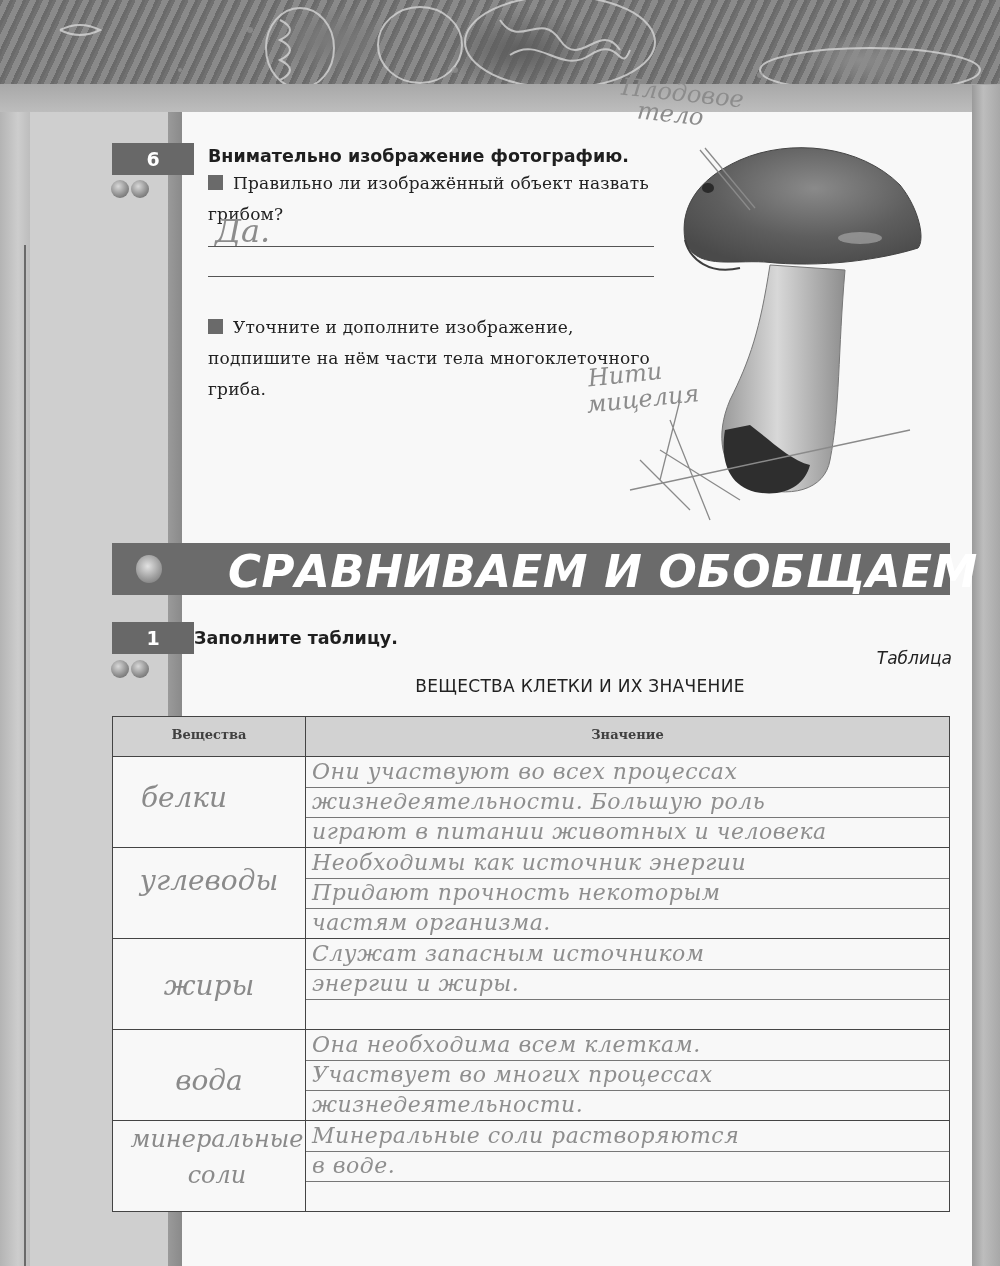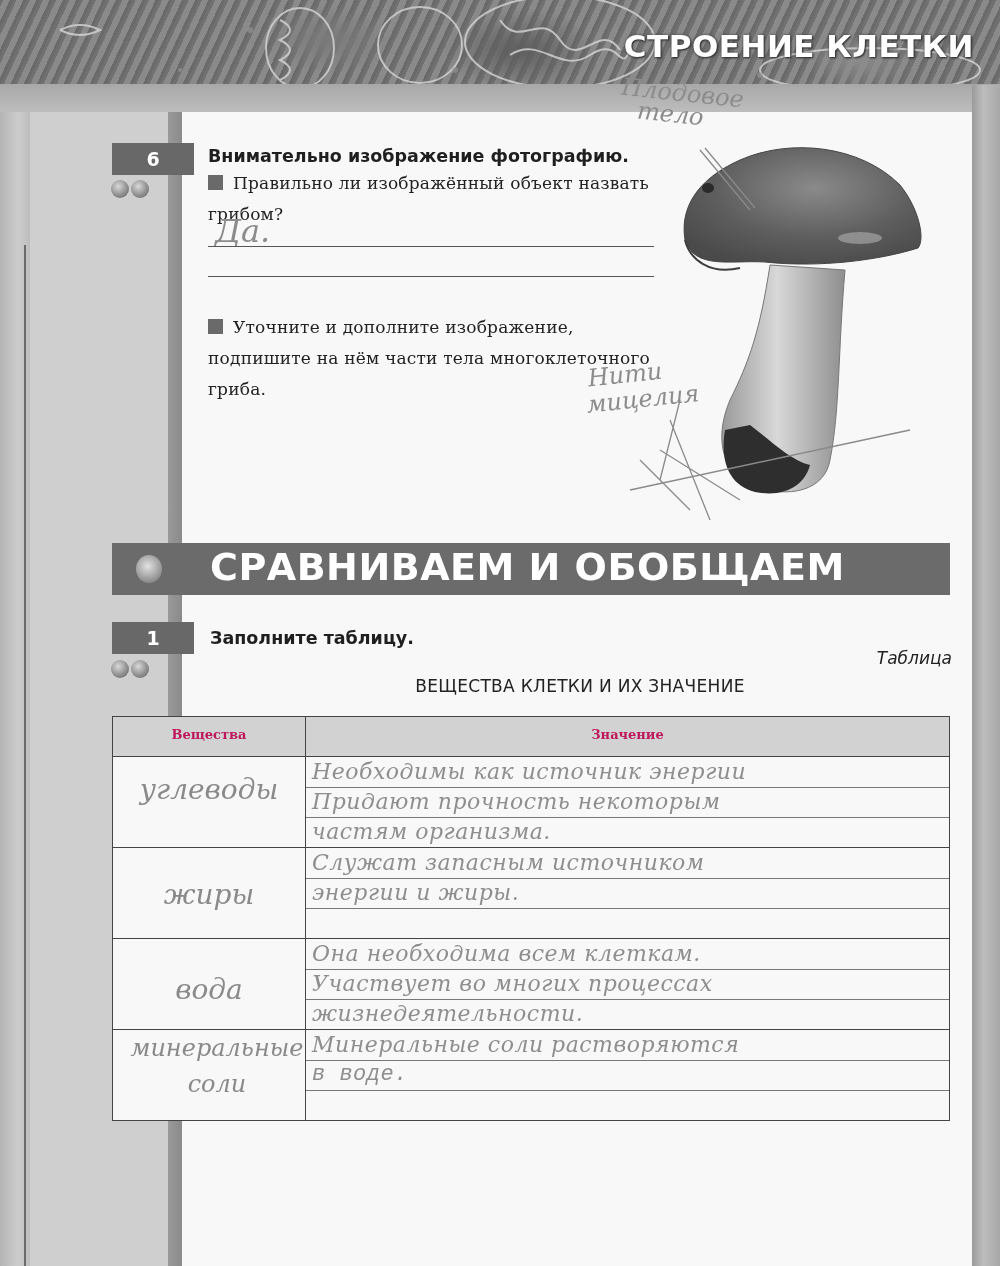--- a/index.html
+++ b/index.html
@@ -97,40 +97,40 @@
   
   .section-banner {
     position: absolute; left: 112px; top: 543px; width: 838px; height: 52px;
     background: #6b6b6b;
   }
   .section-ball {
     position: absolute; left: 24px; top: 12px; width: 26px; height: 28px; border-radius: 50%;
     background: radial-gradient(circle at 45% 40%, #e2e2e2 0%, #a0a0a0 55%, #6e6e6e 100%);
   }
   .section-title {
-    position: absolute; left: 98px; top: 2px;
-    font-family: "DejaVu Sans", sans-serif; font-weight: bold; font-size: 38px;
-    color: #ffffff; letter-spacing: 0.5px; white-space: nowrap;
+    position: absolute; left: 116px; top: 2px;
+    font-family: "DejaVu Sans", sans-serif; font-weight: bold; font-size: 45px;
+    color: #ffffff; letter-spacing: 0.5px; white-space: nowrap; font-style: italic;
   }
   .table-label {
     position: absolute; right: 48px; top: 648px;
     font-family: "DejaVu Sans", sans-serif; font-style: italic; font-size: 17px; color: #222;
   }
   .table-title {
     position: absolute; left: 0; width: 1160px; top: 676px; text-align: center;
     font-family: "DejaVu Sans", sans-serif; font-size: 17px; color: #222; letter-spacing: 0.3px;
   }
   
   table.subs {
     position: absolute; left: 112px; top: 716px; width: 838px;
     border-collapse: collapse; background: #f8f8f8;
   }
   table.subs th {
     height: 40px; background: #d2d2d2; border: 1.5px solid #444;
-    font-family: "DejaVu Serif", serif; font-weight: bold; font-size: 13px; color: #be185d;
+    font-family: "DejaVu Serif", serif; font-weight: bold; font-size: 13px; color: #404040;
     vertical-align: top; padding-top: 10px;
   }
   table.subs td { border: 1.5px solid #444; height: 91px; vertical-align: top; position: relative; }
   table.subs td.sub-col { width: 193px; }
   .sub-name {
     position: absolute; left: 0; right: 0; top: 24px; text-align: center;
     font-family: "DejaVu Serif", serif; font-style: italic; font-size: 28px; color: #8a8a8a;
   }
   .sub-name.two-line { top: 0px; font-size: 24px; line-height: 36px; margin-left: 16px; }
   .ruled {
@@ -161,21 +161,20 @@
     </g>
     <g fill="#9a9a9a" opacity="0.6">
       <circle cx="250" cy="30" r="3"></circle>
         <circle cx="455" cy="70" r="3"></circle>
         <circle cx="680" cy="60" r="3"></circle>
       <circle cx="720" cy="30" r="2"></circle>
         <circle cx="760" cy="75" r="3"></circle>
         <circle cx="180" cy="70" r="2"></circle>
     </g>
   </svg>
-  <div class="chapter-title">СТРОЕНИЕ КЛЕТКИ</div>
 </div>
 <div class="header-lower"></div>
 
 <div class="margin-shade"></div>
 <div class="panel"></div>
 <div class="right-shade"></div>
 
 <div class="task-badge" style="left:112px;top:143px;">
   <span>6</span>
 </div>
@@ -237,32 +236,44 @@
   <div class="section-title">СРАВНИВАЕМ И ОБОБЩАЕМ</div>
 </div>
 
 <div class="task-badge" style="left:112px;top:622px;">
   <span>1</span>
 </div>
 <div class="difficulty" style="left:111px;top:660px;">
   <div class="diff-ball"></div>
   <div class="diff-ball"></div>
 </div>
-<div class="task-heading" style="left:210px;top:628px;">Заполните таблицу.</div>
+<div class="task-heading" style="left:194px;top:628px;">Заполните таблицу.</div>
 <div class="table-label">Таблица</div>
 <div class="table-title">ВЕЩЕСТВА КЛЕТКИ И ИХ ЗНАЧЕНИЕ</div>
 
 <table class="subs">
   <thead>
     <tr>
       <th style="width:193px;">Вещества</th>
       <th>Значение</th>
     </tr>
   </thead>
   <tbody>
+    <tr>
+      <td class="sub-col">
+        <div class="sub-name" style="left:-50px;">белки</div>
+      </td>
+      <td>
+        <div class="ruled" style="top:30px;"></div>
+        <div class="ruled" style="top:60px;"></div>
+        <div class="meaning-line" style="top:2px;">Они участвуют во всех процессах</div>
+        <div class="meaning-line" style="top:32px;">жизнедеятельности. Большую роль</div>
+        <div class="meaning-line" style="top:62px;">играют в питании животных и человека</div>
+      </td>
+    </tr>
     <tr>
       <td class="sub-col">
         <div class="sub-name" style="top:16px;">углеводы</div>
       </td>
       <td>
         <div class="ruled" style="top:30px;"></div>
         <div class="ruled" style="top:60px;"></div>
         <div class="meaning-line" style="top:2px;">Необходимы как источник энергии</div>
         <div class="meaning-line" style="top:32px;">Придают прочность некоторым</div>
         <div class="meaning-line" style="top:62px;">частям организма.</div>
@@ -296,18 +307,18 @@
       <td class="sub-col">
         <div class="sub-name two-line">
           <div>минеральные</div>
           <div>соли</div>
         </div>
       </td>
       <td>
         <div class="ruled" style="top:30px;"></div>
         <div class="ruled" style="top:60px;"></div>
         <div class="meaning-line" style="top:2px;">Минеральные соли растворяются</div>
-        <div class="meaning-line" style="top:32px;font-family:Liberation Mono, monospace;">в воде.</div>
+        <div class="meaning-line" style="top:32px;">в воде.</div>
         <div class="meaning-line" style="top:62px;"></div>
       </td>
     </tr>
   </tbody>
 </table>
 
 </body></html>

